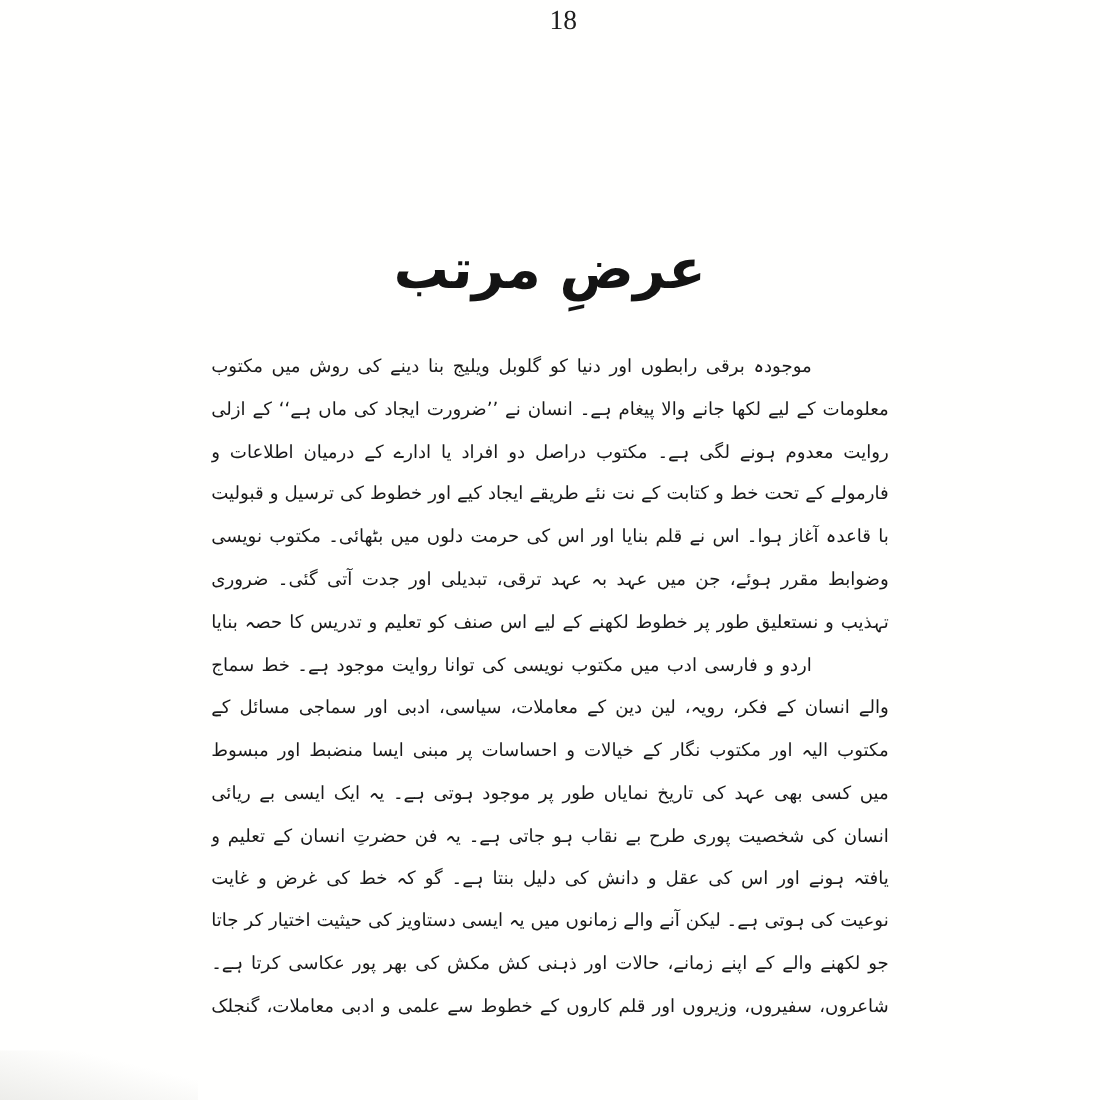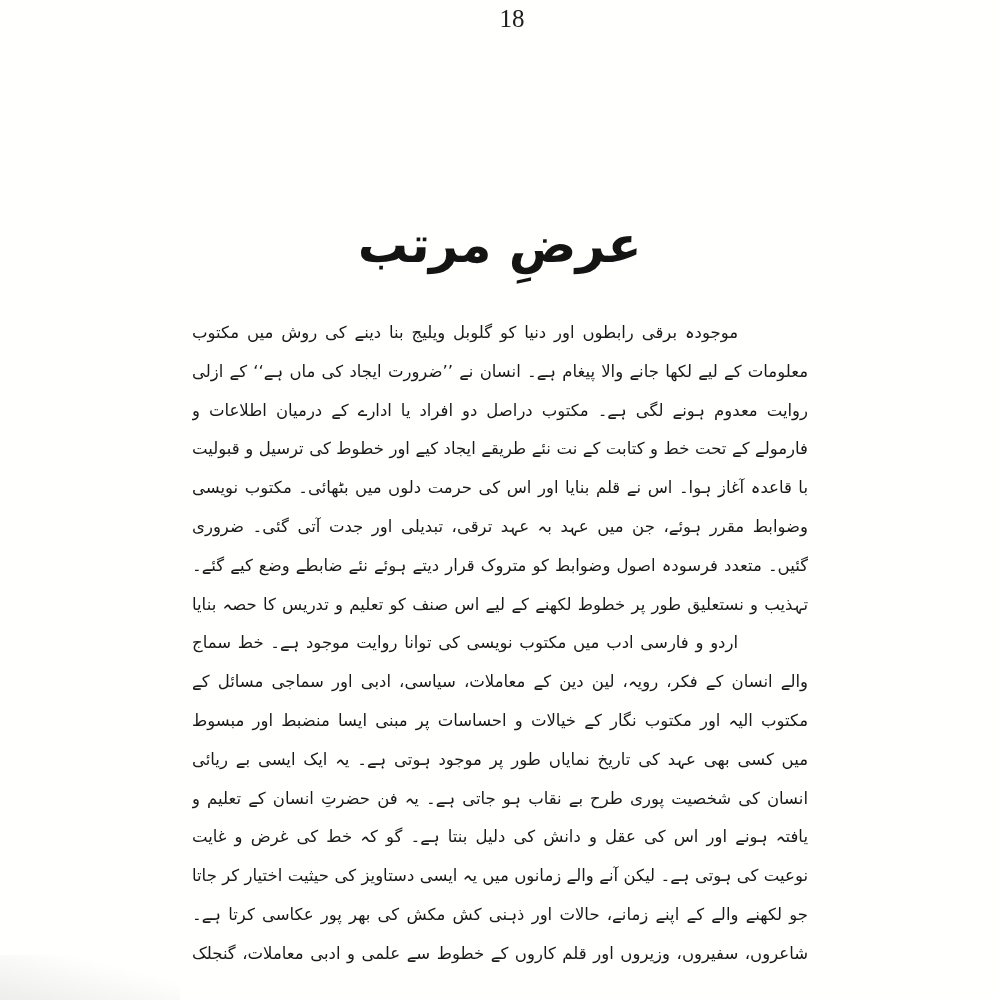--- a/index.html
+++ b/index.html
@@ -84,21 +84,20 @@
 
   <h1 class="heading">عرضِ مرتب</h1>
 
   <div class="body-text">
       <div class="line indent">موجودہ برقی رابطوں اور دنیا کو گلوبل ویلیج بنا دینے کی روش میں مکتوب نویسی کی</div>
       <div class="line">معلومات کے لیے لکھا جانے والا پیغام ہے۔ انسان نے ’’ضرورت ایجاد کی ماں ہے‘‘ کے ازلی</div>
       <div class="line">روایت معدوم ہونے لگی ہے۔ مکتوب دراصل دو افراد یا ادارے کے درمیان اطلاعات و</div>
       <div class="line">فارمولے کے تحت خط و کتابت کے نت نئے طریقے ایجاد کیے اور خطوط کی ترسیل و قبولیت کا</div>
       <div class="line">با قاعدہ آغاز ہوا۔ اس نے قلم بنایا اور اس کی حرمت دلوں میں بٹھائی۔ مکتوب نویسی کے اصول</div>
       <div class="line">وضوابط مقرر ہوئے، جن میں عہد بہ عہد ترقی، تبدیلی اور جدت آتی گئی۔ ضروری اصلاحات کی</div>
-      <div class="line">گئیں۔ متعدد فرسودہ اصول وضوابط کو متروک قرار دیتے ہوئے نئے ضابطے وضع کیے گئے۔</div>
       <div class="line para-end">تہذیب و نستعلیق طور پر خطوط لکھنے کے لیے اس صنف کو تعلیم و تدریس کا حصہ بنایا گیا۔</div>
       <div class="line indent">اردو و فارسی ادب میں مکتوب نویسی کی توانا روایت موجود ہے۔ خط سماج میں بسنے</div>
       <div class="line">والے انسان کے فکر، رویہ، لین دین کے معاملات، سیاسی، ادبی اور سماجی مسائل کے حوالے سے</div>
       <div class="line">مکتوب الیہ اور مکتوب نگار کے خیالات و احساسات پر مبنی ایسا منضبط اور مبسوط حوالہ بنتا ہے جس</div>
       <div class="line">میں کسی بھی عہد کی تاریخ نمایاں طور پر موجود ہوتی ہے۔ یہ ایک ایسی بے ریائی تحریر ہے جس میں</div>
       <div class="line">انسان کی شخصیت پوری طرح بے نقاب ہو جاتی ہے۔ یہ فن حضرتِ انسان کے تعلیم و تربیت</div>
       <div class="line">یافتہ ہونے اور اس کی عقل و دانش کی دلیل بنتا ہے۔ گو کہ خط کی غرض و غایت سراسر ذاتی</div>
       <div class="line">نوعیت کی ہوتی ہے۔ لیکن آنے والے زمانوں میں یہ ایسی دستاویز کی حیثیت اختیار کر جاتا ہے</div>
       <div class="line">جو لکھنے والے کے اپنے زمانے، حالات اور ذہنی کش مکش کی بھر پور عکاسی کرتا ہے۔ ادیبوں،</div>
       <div class="line">شاعروں، سفیروں، وزیروں اور قلم کاروں کے خطوط سے علمی و ادبی معاملات، گنجلک واقعات،</div>

